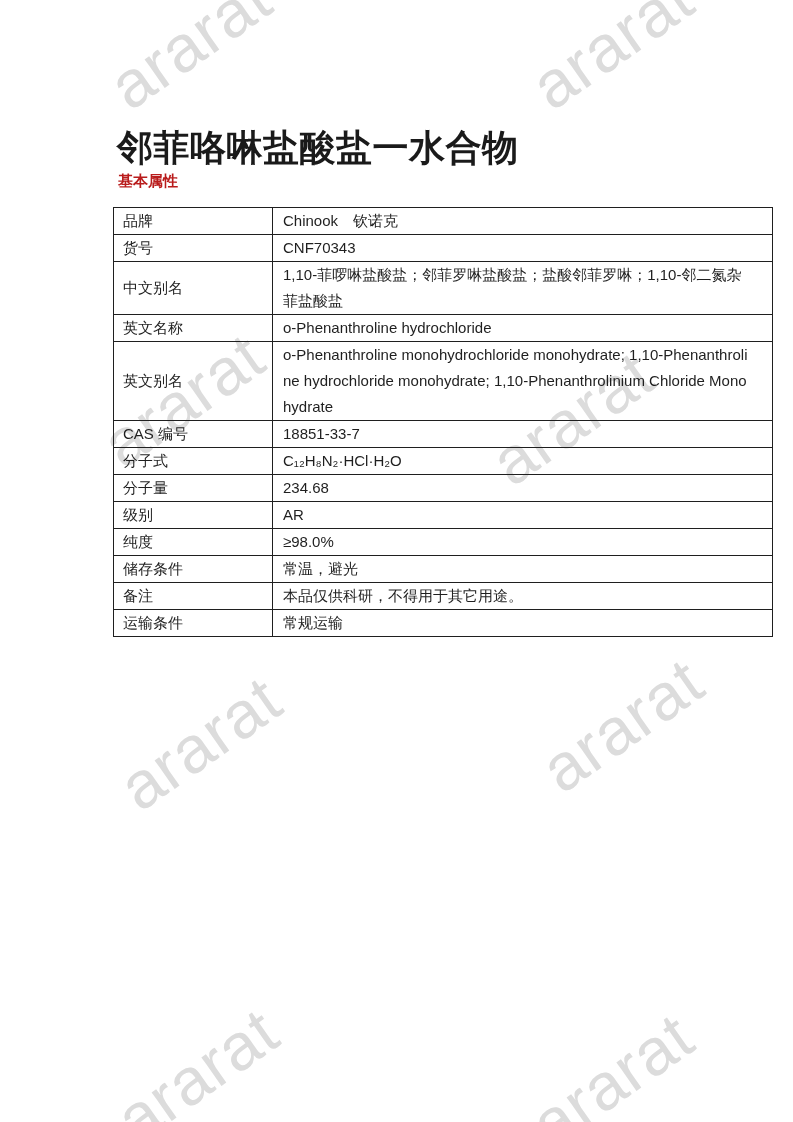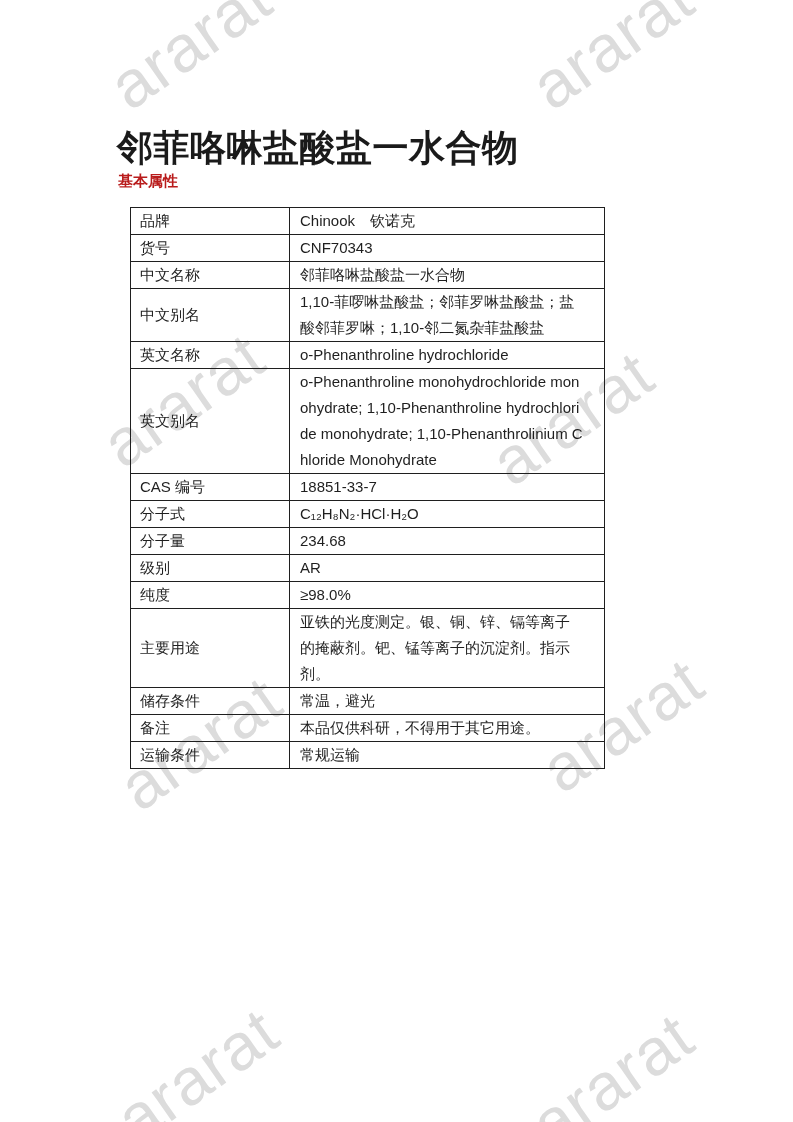--- a/index.html
+++ b/index.html
@@ -43,27 +43,26 @@
     left: 118px;
     top: 172px;
     font-size: 15px;
     font-weight: 700;
     color: #b91c1c;
   }
   table.props {
     position: absolute;
     left: 113px;
     top: 207px;
-    width: 475px;
+    width: 660px;
     border-collapse: collapse;
     table-layout: fixed;
     background: transparent;
     font-size: 15px;
     color: #1f1f1f;
-    margin-left: 17px;
   }
   table.props td {
     border: 1px solid #1f1f1f;
     line-height: 26px;
     padding: 0;
     vertical-align: middle;
     background: transparent;
   }
   table.props td.lbl {
     width: 149px;
@@ -99,24 +98,20 @@
     <table class="props">
       <tbody>
         <tr class="single">
           <td class="lbl">品牌</td>
           <td class="val">Chinook　钦诺克</td>
         </tr>
         <tr class="single">
           <td class="lbl">货号</td>
           <td class="val">CNF70343</td>
         </tr>
-        <tr class="single">
-          <td class="lbl">中文名称</td>
-          <td class="val">邻菲咯啉盐酸盐一水合物</td>
-        </tr>
         <tr>
           <td class="lbl">中文别名</td>
           <td class="val">1,10-菲啰啉盐酸盐；邻菲罗啉盐酸盐；盐酸邻菲罗啉；1,10-邻二氮杂菲盐酸盐</td>
         </tr>
         <tr class="single">
           <td class="lbl">英文名称</td>
           <td class="val">o-Phenanthroline hydrochloride</td>
         </tr>
         <tr>
           <td class="lbl">英文别名</td>
@@ -135,24 +130,20 @@
           <td class="val">234.68</td>
         </tr>
         <tr class="single">
           <td class="lbl">级别</td>
           <td class="val">AR</td>
         </tr>
         <tr class="single">
           <td class="lbl">纯度</td>
           <td class="val">≥98.0%</td>
         </tr>
-        <tr>
-          <td class="lbl">主要用途</td>
-          <td class="val">亚铁的光度测定。银、铜、锌、镉等离子的掩蔽剂。钯、锰等离子的沉淀剂。指示剂。</td>
-        </tr>
         <tr class="single">
           <td class="lbl">储存条件</td>
           <td class="val">常温，避光</td>
         </tr>
         <tr class="single">
           <td class="lbl">备注</td>
           <td class="val">本品仅供科研，不得用于其它用途。</td>
         </tr>
         <tr class="single">
           <td class="lbl">运输条件</td>

